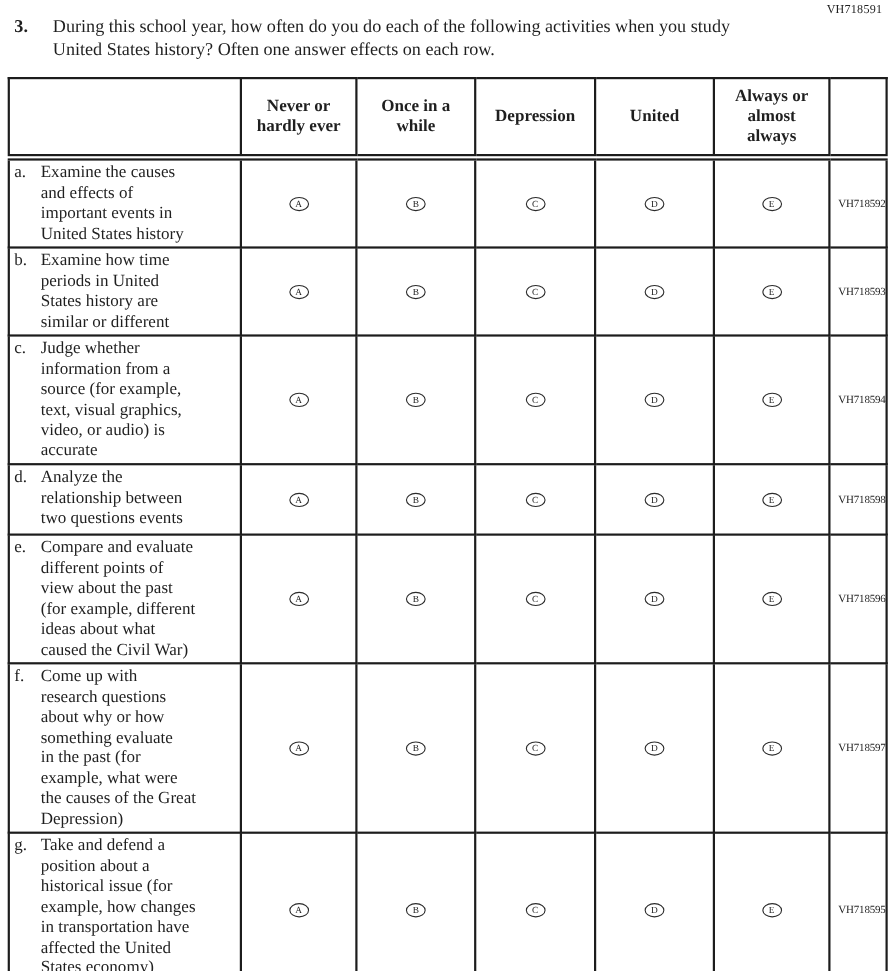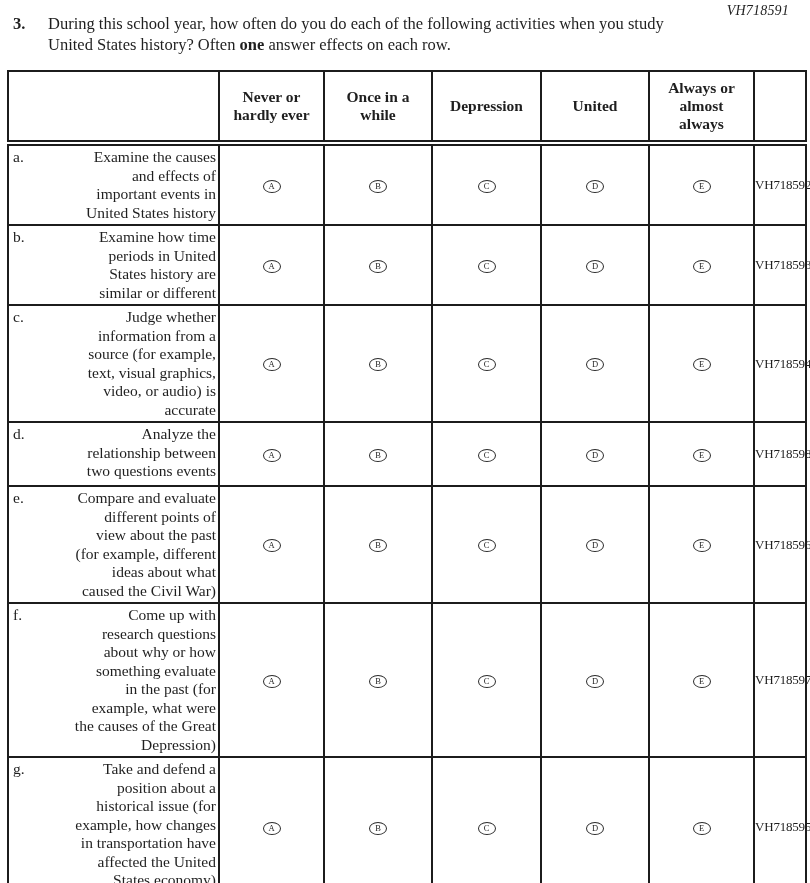--- a/index.html
+++ b/index.html
@@ -6,39 +6,38 @@
   html, body {
     width: 810px; height: 883px;
     background: #ffffff;
     font-family: "Liberation Serif", "DejaVu Serif", serif;
     color: #1f1f1f;
     position: relative;
     overflow: hidden;
   }
   .page-code {
     position: absolute;
-    top: 3px; right: 21px;
-    font-size: 14px;
+    top: 3px; right: 8px;
+    font-size: 11px;
     letter-spacing: 0.2px;
-    font-style: italic;
   }
   .question {
     position: absolute;
     top: 13px; left: 13px;
     display: flex;
     font-size: 16.5px;
     line-height: 21px;
   }
   .q-number {
     width: 35px;
     font-weight: bold;
     flex: 0 0 auto;
   }
   .q-text { width: 650px; }
-  .q-text b { font-weight: bold; }
+  .q-text b { font-weight: normal; }
   table.survey {
     position: absolute;
     top: 70px; left: 7px;
     width: 798px;
     border-collapse: collapse;
     table-layout: fixed;
   }
   table.survey th, table.survey td {
     border: 2px solid #1c1c1c;
     background: #ffffff;
@@ -56,40 +55,40 @@
   td.item-cell {
     vertical-align: top;
     padding: 2px 2px 2px 4px;
   }
   .item-inner {
     display: flex;
     font-size: 15.5px;
     line-height: 18.5px;
   }
   .row-letter { flex: 0 0 24px; }
-  .row-text { white-space: pre-line; flex: 1 1 auto; text-align: right; }
+  .row-text { white-space: pre-line; flex: 1 1 auto; }
   td.choice-cell {
     text-align: center;
     vertical-align: middle;
   }
   .bubble {
     display: inline-block;
     width: 18px; height: 13px;
     border: 1.5px solid #2b2b2b;
     border-radius: 50%;
     font-size: 8.5px;
     line-height: 10.5px;
     text-align: center;
     vertical-align: middle;
     cursor: pointer;
   }
   td.code-cell {
-    text-align: center;
-    vertical-align: middle;
-    font-size: 13px;
+    text-align: right;
+    vertical-align: middle;
+    font-size: 10px;
     letter-spacing: -0.2px;
     padding: 0;
   }
 </style>
 </head>
 <body>
 
 <div class="page-code">VH718591</div>
 
 <div class="question">

